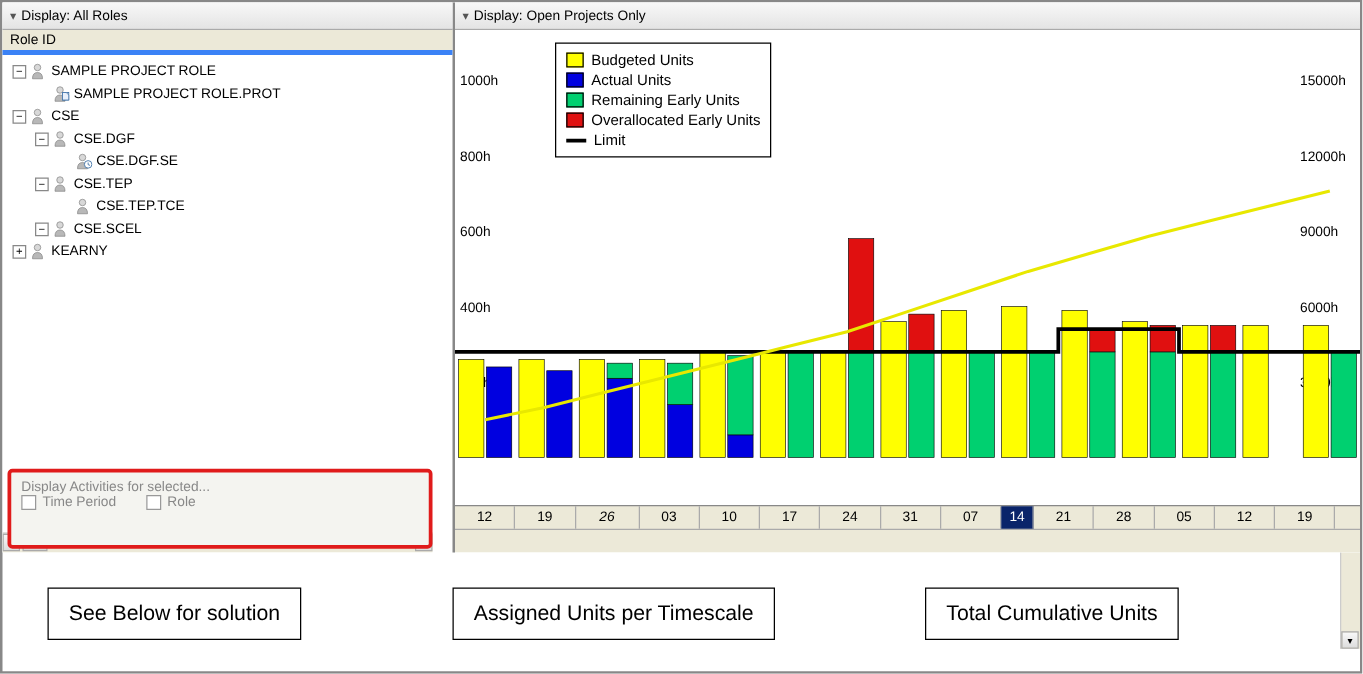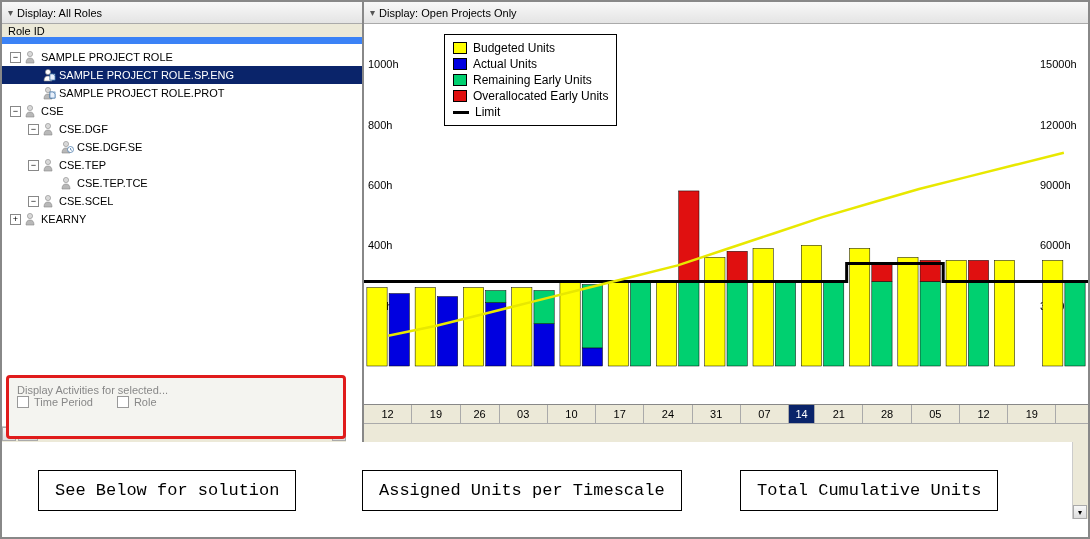--- a/index.html
+++ b/index.html
@@ -3,21 +3,21 @@
 <meta charset="utf-8">
 <style>
 * { box-sizing: border-box; margin: 0; padding: 0; }
 body { font-family: Tahoma, Arial, sans-serif; font-size: 11px; background: #fff; }
 .app { width: 1090px; height: 539px; position: relative; background: #fff; border: 2px solid #888; }
 .panels { display: flex; height: 440px; }
 .left-panel { width: 362px; border-right: 2px solid #888; display: flex; flex-direction: column; background: #fff; }
 .right-panel { flex: 1; display: flex; flex-direction: column; background: #fff; }
 .display-bar { height: 22px; background: linear-gradient(#f8f8f8,#e4e4e4); border-bottom: 1px solid #aaa; display: flex; align-items: center; padding: 0 6px; font-size: 11px; }
 .display-bar .chev { margin-right: 4px; font-size: 10px; color: #555; }
-.col-header { height: 20px; background: #ece9d8; border-bottom: 7px solid #3b82f6; display: flex; align-items: center; padding: 0 6px; font-size: 11px; position: relative; }
+.col-header { height: 20px; background: #ece9d8; border-bottom: 4px solid #3b82f6; display: flex; align-items: center; padding: 0 6px; font-size: 11px; position: relative; }
 .tree-wrap { flex: 1; overflow: hidden; position: relative; }
 .tree { padding: 4px 0; }
 .tree-row { display: flex; align-items: center; height: 18px; padding-right: 4px; white-space: nowrap; }
 .tree-row.selected { background: #0a246a; color: #fff; }
 .indent { display: inline-block; }
 .exp { width: 11px; height: 11px; border: 1px solid #888; background: #fff; display: inline-flex; align-items: center; justify-content: center; font-size: 9px; line-height: 1; margin-right: 3px; cursor: pointer; color: #000; }
 .exp-blank { width: 14px; display: inline-block; }
 .role-icon { width: 14px; height: 14px; display: inline-flex; align-items: center; justify-content: center; margin-right: 3px; }
 .role-icon svg { width: 14px; height: 14px; }
 .scroll-v { position: absolute; right: 0; top: 42px; bottom: 18px; width: 16px; background: #ece9d8; border-left: 1px solid #ccc; }
@@ -34,21 +34,21 @@
 .activities-box .opts { display: flex; gap: 24px; }
 .chk { display: flex; align-items: center; gap: 5px; color: #888; justify-content: flex-end; }
 .chk .box { width: 12px; height: 12px; border: 1px solid #999; background: #fff; }
 .chart-area { flex: 1; position: relative; background: #fff; overflow: hidden; }
 .chart-svg { position: absolute; left: 0; top: 0; }
 .legend { position: absolute; left: 80px; top: 10px; background: #fff; border: 1px solid #000; padding: 4px 8px; font-size: 12px; z-index: 5; }
 .legend-row { display: flex; align-items: center; gap: 6px; margin: 2px 0; }
 .swatch { width: 14px; height: 12px; border: 1px solid #000; }
 .swatch.limit { width: 16px; height: 0; border: none; border-top: 3px solid #000; margin-top: 5px; margin-bottom: 5px; }
 .callouts { position: absolute; left: 0; top: 444px; width: 100%; height: 90px; }
-.callout-box { position: absolute; border: 1px solid #000; background: #fff; padding: 10px 16px; font-size: 17px; font-family: Liberation Mono, monospace; }
+.callout-box { position: absolute; border: 1px solid #000; background: #fff; padding: 10px 16px; font-size: 17px; font-family: Liberation Sans, sans-serif; }
 .arrow-svg { position: absolute; pointer-events: none; z-index: 10; }
 .timescale { position: absolute; left: 0; bottom: 0; right: 0; height: 38px; border-top: 1px solid #888; background: #ece9d8; }
 .ts-days { height: 19px; display: flex; border-bottom: 1px solid #aaa; }
 .ts-day { border-right: 1px solid #aaa; display: flex; align-items: center; justify-content: center; font-size: 11px; }
 .ts-day.sel { background: #0a246a; color: #fff; }
 .ts-months { height: 19px; display: flex; }
 .ts-month { border-right: 1px solid #aaa; display: flex; align-items: center; justify-content: center; font-size: 11px; }
 </style>
 </head>
 <body>
@@ -69,33 +69,20 @@
             <div class="tree-row">
               <span class="indent" style="width: 8px;"></span>
               <span class="exp">−</span>
               <span class="role-icon">
                 <svg viewBox="0 0 14 14">
                   <circle cx="6" cy="4" r="2.6" fill="#d8d8d8" stroke="#888" stroke-width="0.6"></circle>
                   <path d="M2 13 Q2 8 6 8 Q10 8 10 13 Z" fill="#b8b8b8" stroke="#888" stroke-width="0.6"></path>
                 </svg>
               </span>
               <span>SAMPLE PROJECT ROLE</span>
-            </div>
-            <div class="tree-row selected">
-              <span class="indent" style="width: 26px;"></span>
-              <span class="exp-blank"></span>
-              <span class="role-icon">
-                <svg viewBox="0 0 14 14">
-                  <circle cx="6" cy="4" r="2.6" fill="#fff" stroke="#888" stroke-width="0.6"></circle>
-                  <path d="M2 13 Q2 8 6 8 Q10 8 10 13 Z" fill="#fff" stroke="#888" stroke-width="0.6"></path>
-                  <rect x="8" y="6" width="5" height="6" fill="#fff" stroke="#3a6ea5" stroke-width="0.7"></rect>
-                  <path d="M8 6 L11 6 L13 8 L13 12 L8 12 Z" fill="#e8f0fb" stroke="#3a6ea5" stroke-width="0.6"></path>
-                </svg>
-              </span>
-              <span>SAMPLE PROJECT ROLE.SP.ENG</span>
             </div>
             <div class="tree-row">
               <span class="indent" style="width: 26px;"></span>
               <span class="exp-blank"></span>
               <span class="role-icon">
                 <svg viewBox="0 0 14 14">
                   <circle cx="6" cy="4" r="2.6" fill="#d8d8d8" stroke="#888" stroke-width="0.6"></circle>
                   <path d="M2 13 Q2 8 6 8 Q10 8 10 13 Z" fill="#b8b8b8" stroke="#888" stroke-width="0.6"></path>
                   <rect x="8" y="6" width="5" height="6" fill="#fff" stroke="#3a6ea5" stroke-width="0.7"></rect>
                   <path d="M8 6 L11 6 L13 8 L13 12 L8 12 Z" fill="#e8f0fb" stroke="#3a6ea5" stroke-width="0.6"></path>
@@ -272,21 +259,21 @@
             </div>
           <div class="legend-row">
               <div class="swatch limit"></div>
               <span>Limit</span>
             </div>
         </div>
         <div class="timescale">
           <div class="ts-days" id="ts-days">
               <div class="ts-day" style="width: 48.2667px;">12</div>
               <div class="ts-day" style="width: 48.2667px;">19</div>
-              <div class="ts-day" style="width: 39px;">26</div>
+              <div class="ts-day" style="width: 51px; font-style: italic;">26</div>
               <div class="ts-day" style="width: 48.2667px;">03</div>
               <div class="ts-day" style="width: 48.2667px;">10</div>
               <div class="ts-day" style="width: 48.2667px;">17</div>
               <div class="ts-day" style="width: 48.2667px;">24</div>
               <div class="ts-day" style="width: 48.2667px;">31</div>
               <div class="ts-day" style="width: 48.2667px;">07</div>
               <div class="ts-day sel" style="width: 26px;">14</div>
               <div class="ts-day" style="width: 48.2667px;">21</div>
               <div class="ts-day" style="width: 48.2667px;">28</div>
               <div class="ts-day" style="width: 48.2667px;">05</div>

